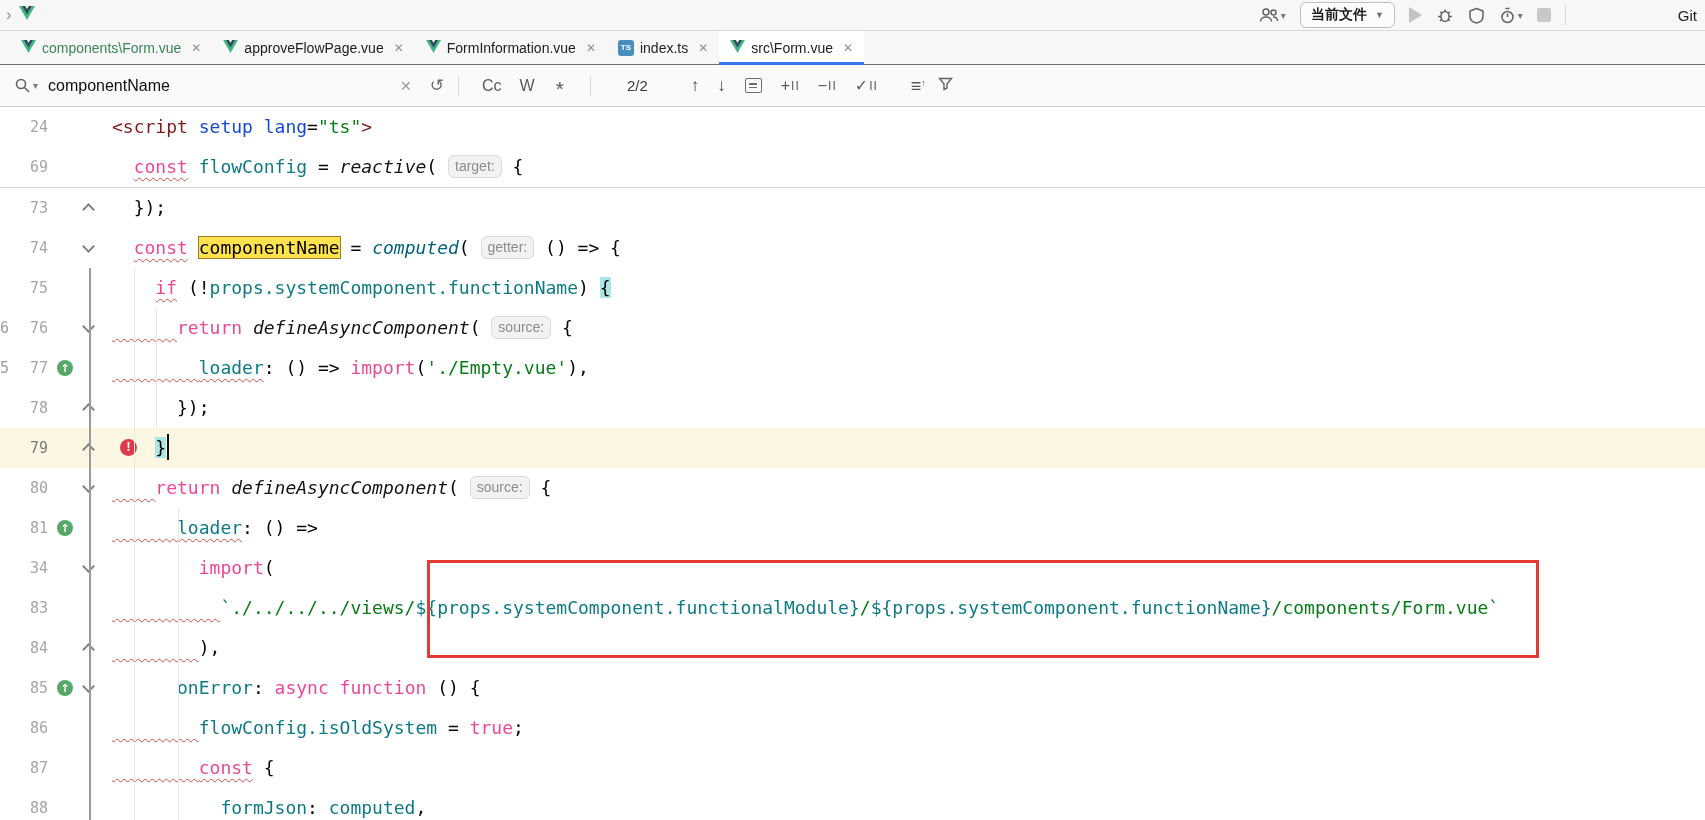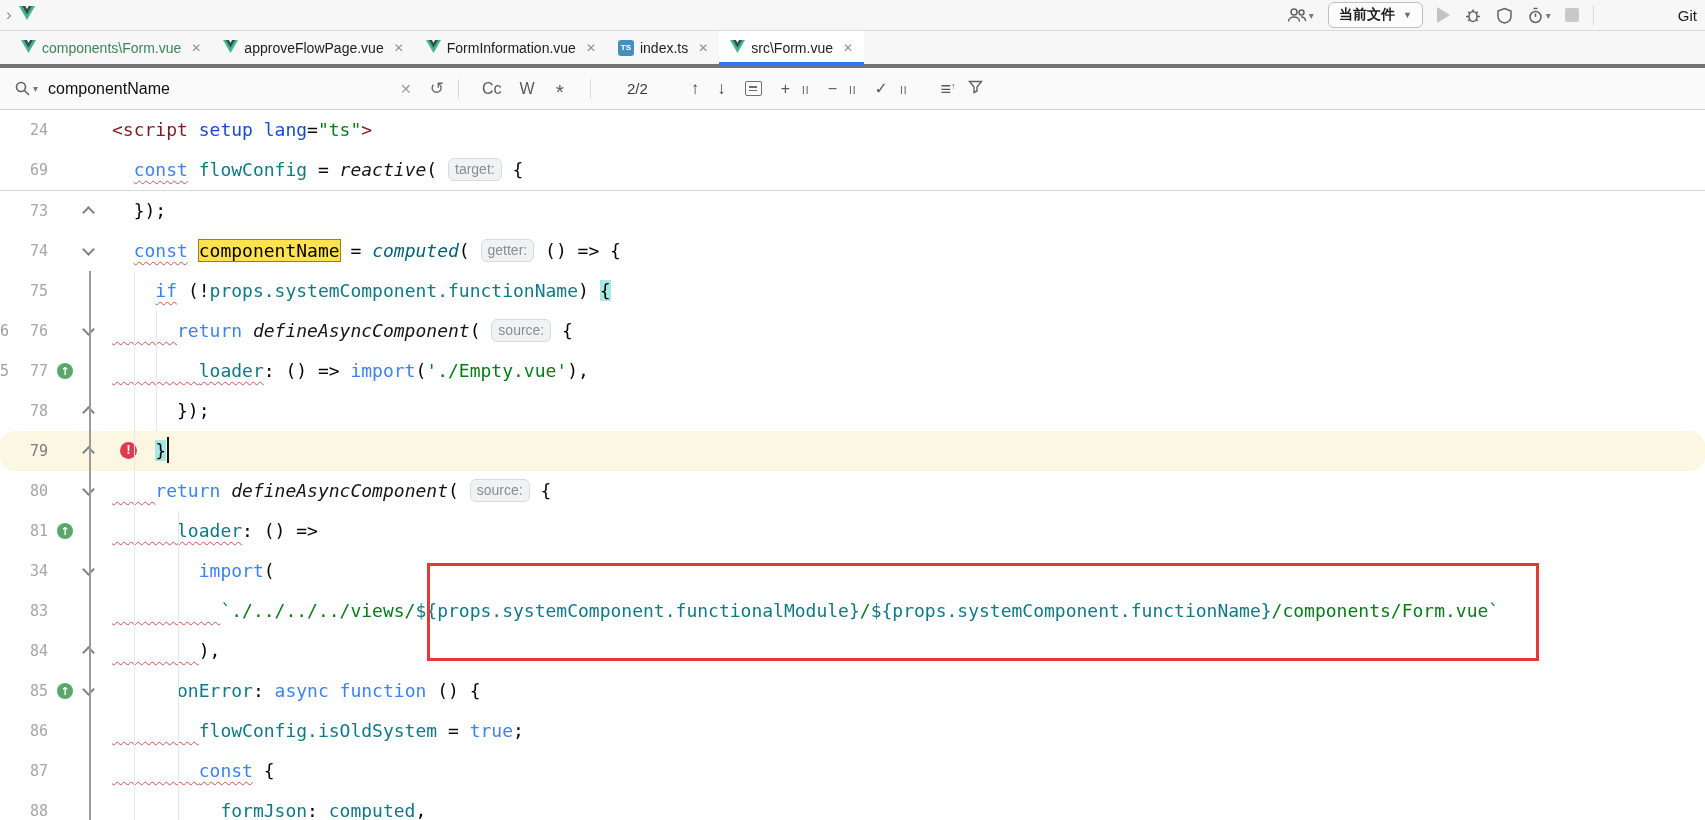--- a/index.html
+++ b/index.html
@@ -15,24 +15,24 @@
   .tb-right{display:flex;align-items:center;gap:14px;}
   .ic-btn{display:flex;align-items:center;gap:2px;cursor:default;}
   .mini-arrow{font-size:10px;color:#7A7A7A;}
   .combo{display:flex;align-items:center;gap:8px;border:1px solid #BFBFBF;border-radius:6px;
     background:#FCFCFC;padding:3px 10px;font-size:14px;font-weight:700;color:#1D1D1D;}
   .combo .dd{font-size:9px;color:#6E6E6E;}
   .play-tri{width:0;height:0;border-left:13px solid #C3C3C3;border-top:8px solid transparent;
     border-bottom:8px solid transparent;}
   .stop-sq{width:14px;height:14px;background:#C8C8C8;border-radius:2px;}
   .tb-sep{width:1px;height:20px;background:#D8D8D8;}
-  .git-label{font-size:15px;color:#1D1D1D;margin-left:70px;}
+  .git-label{font-size:15px;color:#1D1D1D;margin-left:98px;}
 
   
-  .tabbar{height:33px;flex:none;background:#F7F7F7;border-bottom:4px solid #737373;
+  .tabbar{height:33px;flex:none;background:#F7F7F7;border-bottom:1px solid #737373;
     display:flex;align-items:stretch;padding-left:10px;}
   .tab{display:flex;align-items:center;gap:6px;padding:0 11px;position:relative;font-size:14px;color:#222;}
   .tab.active{background:#FFFFFF;}
   .tab.active::after{content:"";position:absolute;left:0;right:0;bottom:-1px;height:3px;
     background:var(--accent,#3574F0);}
   .tclose{color:#8F8F8F;font-size:12px;margin-left:4px;}
   .tsic{display:inline-flex;align-items:center;justify-content:center;width:16px;height:16px;
     background:#478DBE;color:#fff;font-size:8px;font-weight:700;border-radius:3px;}
   .vcs-green{color:#3C8459;}
 
@@ -45,47 +45,47 @@
   .fb-div{width:1px;height:20px;background:#D9D9D9;margin:0 14px;}
   .fb-tog{font-size:16px;color:#5A5A5A;margin:0 9px;}
   .fb-regex{font-size:21px;line-height:10px;margin:6px 12px 0 12px;}
   .fb-count{font-size:15px;color:#3C3C3C;margin:0 34px 0 22px;}
   .fb-arrow{font-size:17px;color:#454545;margin:0 9px;}
   .selbox{width:15px;height:13px;border:1.6px solid #6E6E6E;border-radius:2px;display:inline-flex;
     flex-direction:column;justify-content:center;gap:2px;align-items:center;margin:0 10px;}
   .selbox i{display:block;width:8px;height:1.5px;background:#6E6E6E;}
   .occ{display:inline-flex;align-items:flex-end;margin:0 9px;}
   .occ b{font-size:16px;font-weight:400;color:#5A5A5A;line-height:14px;}
-  .occ small{font-size:10px;color:#5A5A5A;letter-spacing:1px;margin-left:12px;text-align:center;}
+  .occ small{font-size:12px;color:#5A5A5A;letter-spacing:1px;margin-left:1px;text-align:center;}
   .lines-ic{display:inline-flex;align-items:flex-start;margin:0 12px 0 24px;}
   .lines-ic b{font-size:18px;font-weight:400;color:#5A5A5A;line-height:16px;}
   .lines-ic small{font-size:9px;color:#5A5A5A;}
 
   
   .editor{flex:1;position:relative;background:#fff;overflow:hidden;display:flex;flex-direction:column;}
   .sticky{flex:none;border-bottom:1px solid #D5D5D5;background:#fff;position:relative;z-index:4;}
   .rows{flex:1;position:relative;overflow:hidden;}
   .row{display:flex;height:40px;position:relative;z-index:1;}
-  .row.current{background:var(--cur-bg,#FBF7E3);border-radius:15px;}
+  .row.current{background:var(--cur-bg,#FBF7E3);}
   .gutter{width:112px;flex:none;display:flex;align-items:center;height:100%;}
   .edge{width:12px;font-family:"DejaVu Sans Mono",monospace;font-size:15px;color:#9D9D9D;}
   .lnum{width:36px;text-align:right;font-family:"DejaVu Sans Mono",monospace;font-size:15px;color:#A6A6A6;}
   .row.current .lnum{color:#7C7C7C;}
   .gicon-slot{width:26px;display:flex;justify-content:center;margin-left:4px;}
   .green-ic{width:16px;height:16px;border-radius:50%;background:var(--green,#59A869);color:#fff;
     font-size:11px;font-weight:700;display:flex;align-items:center;justify-content:center;font-family:"DejaVu Sans",sans-serif;}
   .fold-slot{width:20px;display:flex;justify-content:center;}
   .chv{width:7px;height:7px;border-right:2px solid #828282;border-bottom:2px solid #828282;display:inline-block;}
   .chv.down{transform:rotate(45deg);margin-top:-3px;}
   .chv.up{transform:rotate(-135deg);margin-top:3px;}
   .codeline{flex:1;font-family:"DejaVu Sans Mono",monospace;font-size:18px;line-height:40px;
     white-space:pre;position:relative;}
   .tk{white-space:pre;}
   .pl{color:#080808;}
-  .kw{color:#3b82f6;}
+  .kw{color:#ec4899;}
   .id{color:#0E7A85;}
   .str{color:#067D17;}
   .tag{color:#7f1d1d;}
   .attr{color:#174AD4;}
   .fn{color:#141414;font-style:italic;}
   .fn2{color:#00627A;font-style:italic;}
   .wavy{text-decoration-line:underline;text-decoration-style:wavy;
     text-decoration-color:#D05050;text-decoration-thickness:1px;text-underline-offset:4px;}
   .inlay{display:inline-block;font-family:"Liberation Sans",sans-serif;font-size:14px;color:#8C8C8C;
     background:#F1F2F4;border:1px solid #DADADA;border-radius:6px;line-height:21px;padding:0 6px;

